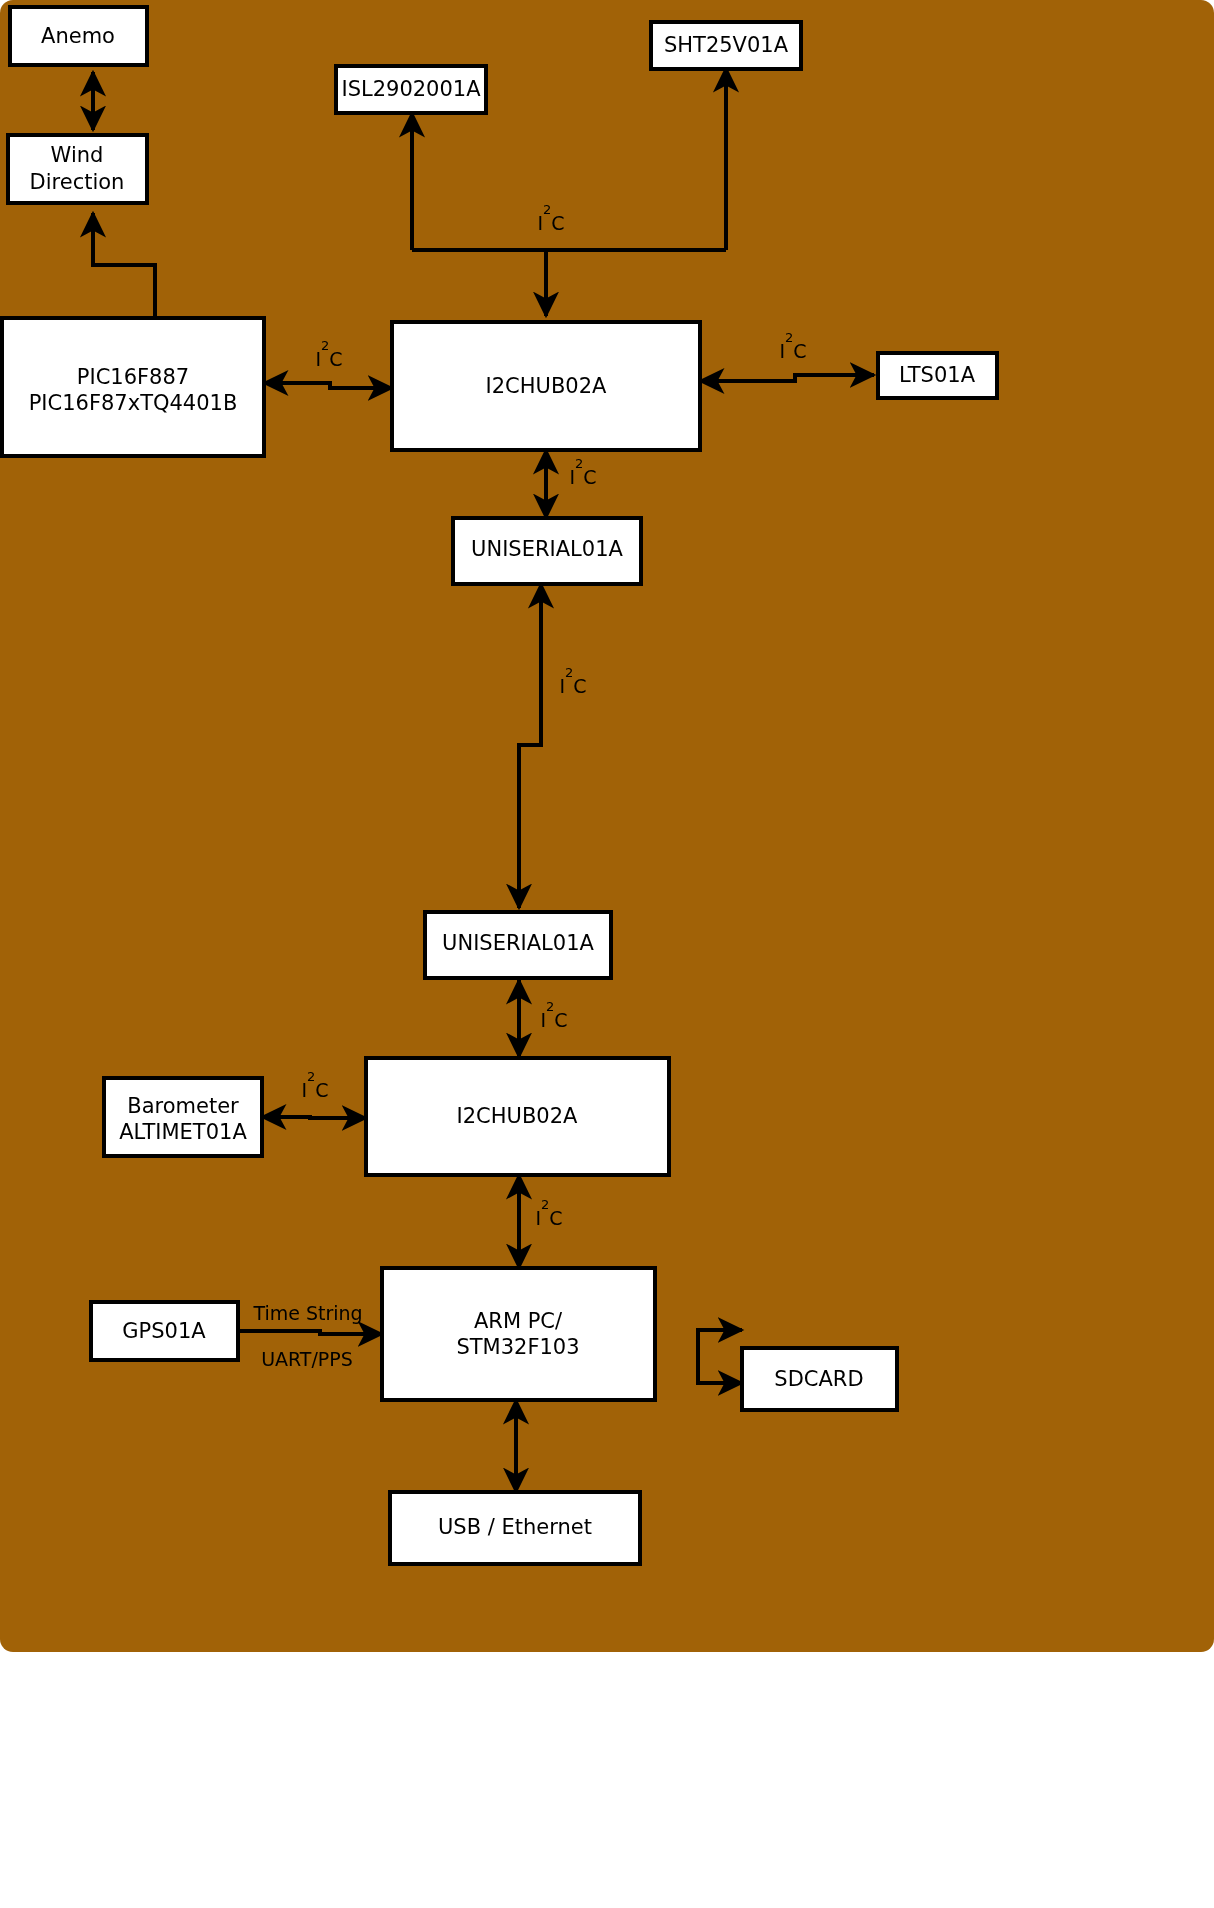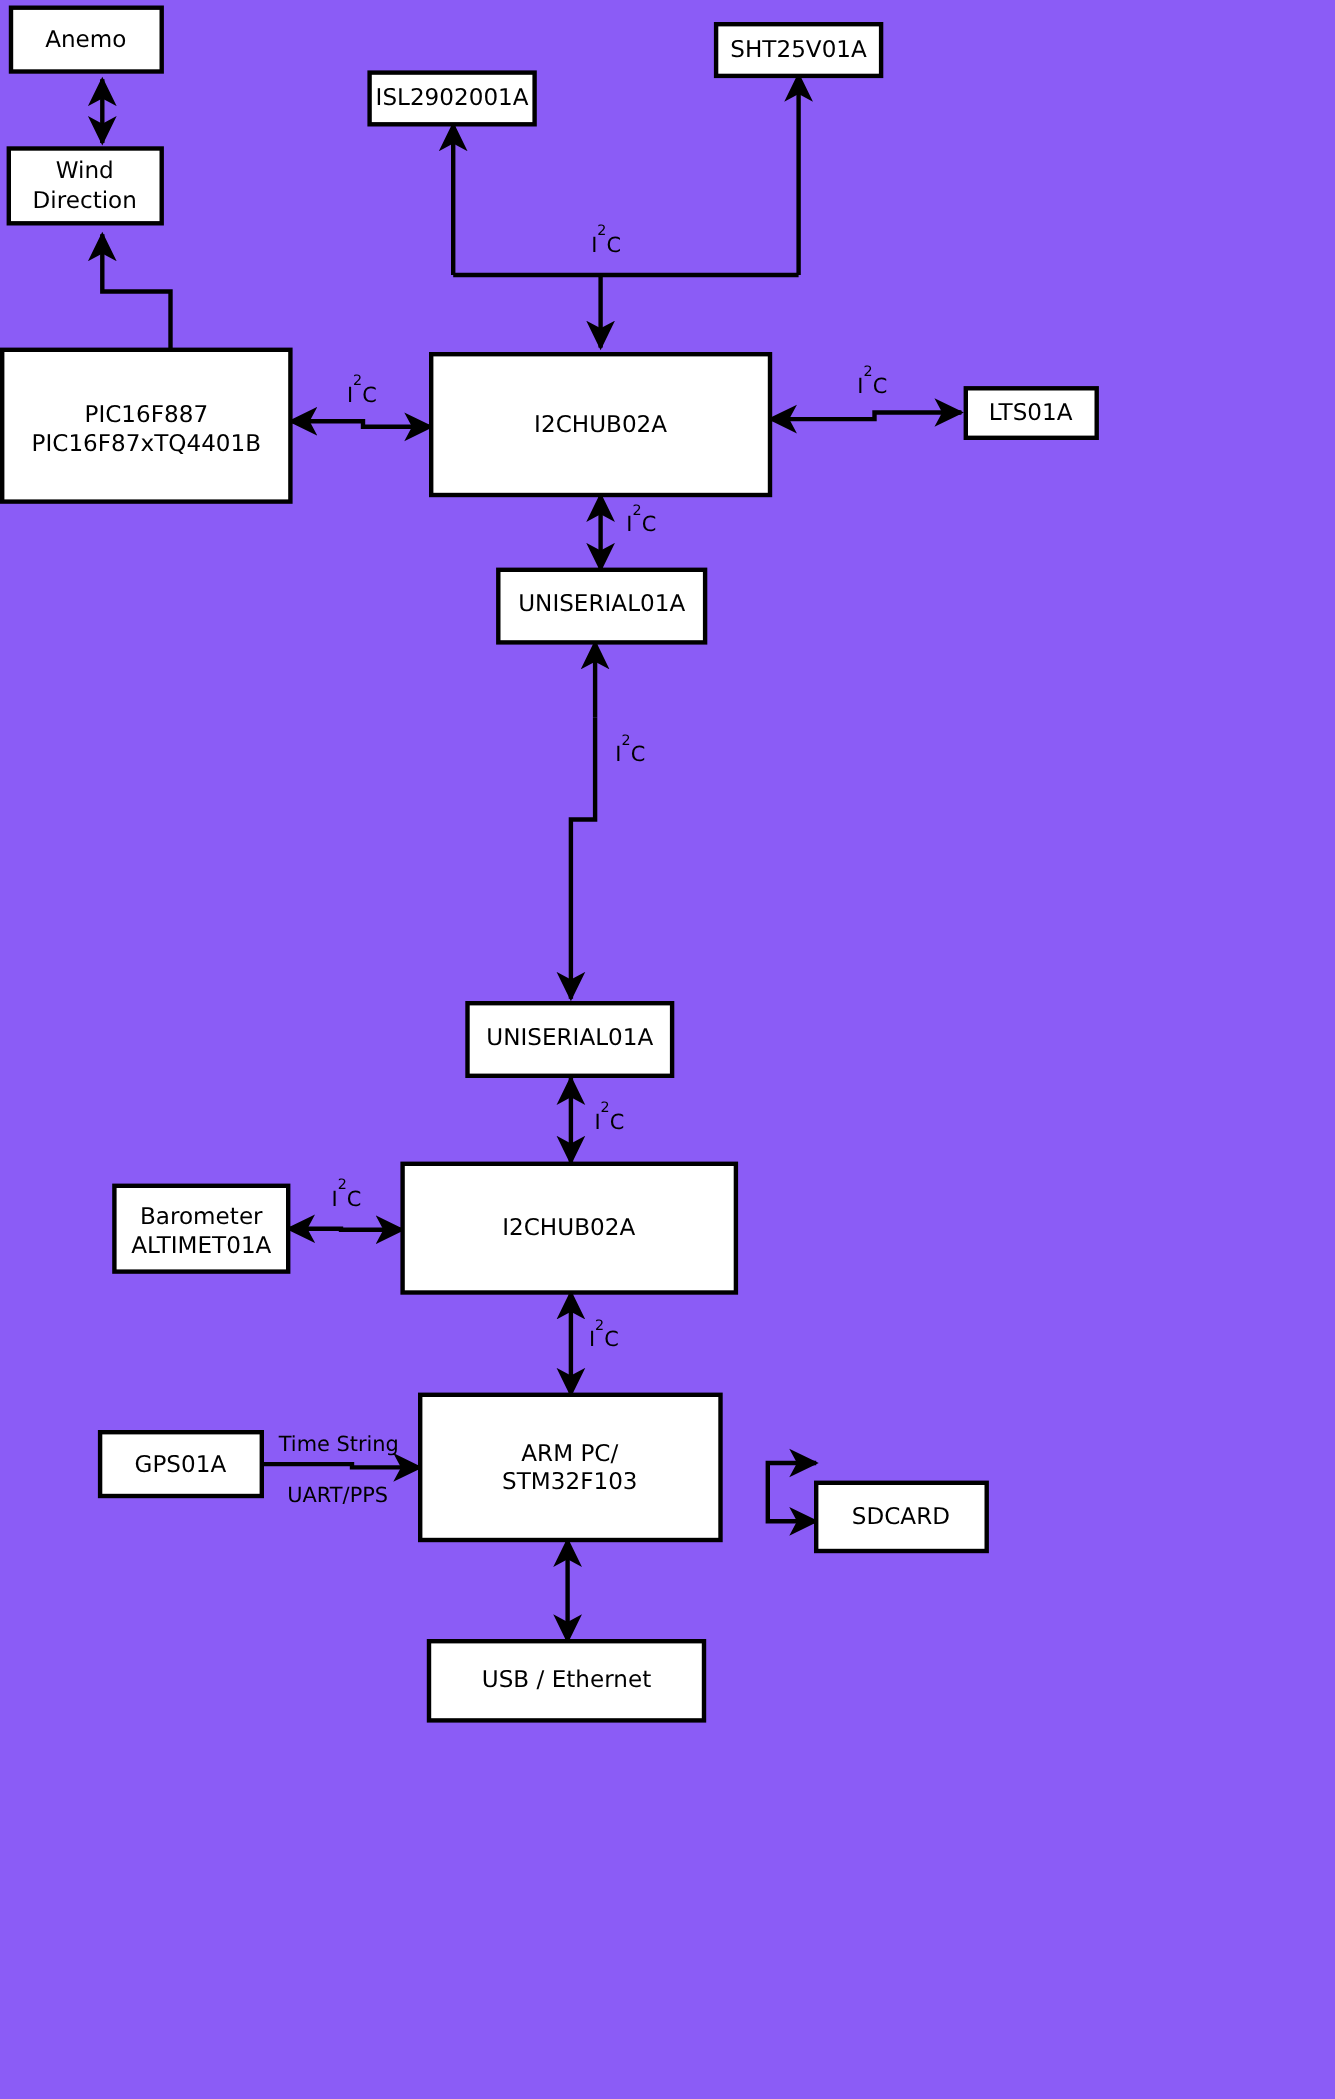--- a/index.html
+++ b/index.html
@@ -6,23 +6,24 @@
     margin: 0;
     padding: 0;
     background: #ffffff;
   }
   body {
     font-family: "DejaVu Sans", sans-serif;
   }
   #diagram-root {
     position: relative;
     width: 1214px;
-    height: 1908px;
-    background: #8b5cf6;
+    height: 1652px;
+    background: #a16207;
     overflow: hidden;
+    border-radius: 13px;
   }
   svg#diagram {
     display: block;
     width: 1214px;
     height: 1908px;
   }
   .node-rect {
     fill: #ffffff;
     stroke: #000000;
     stroke-width: 4;

